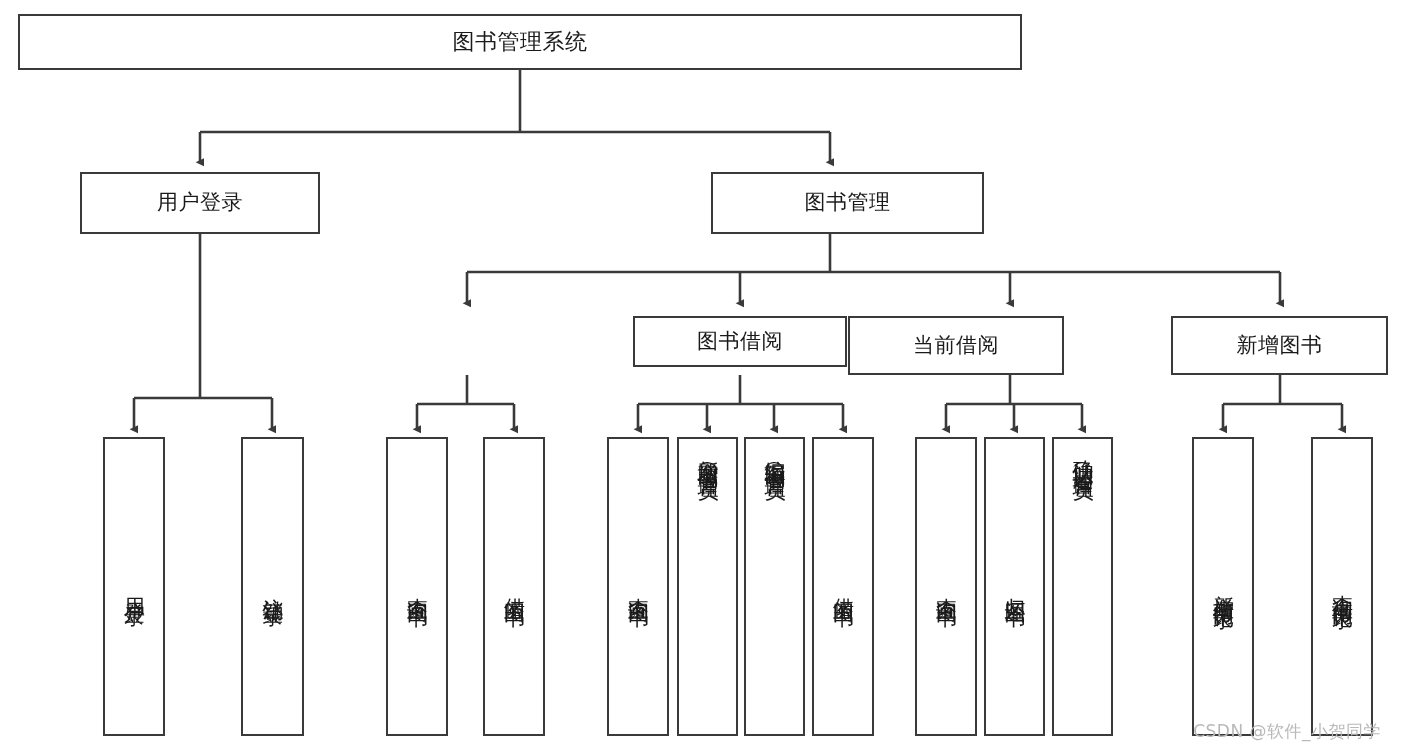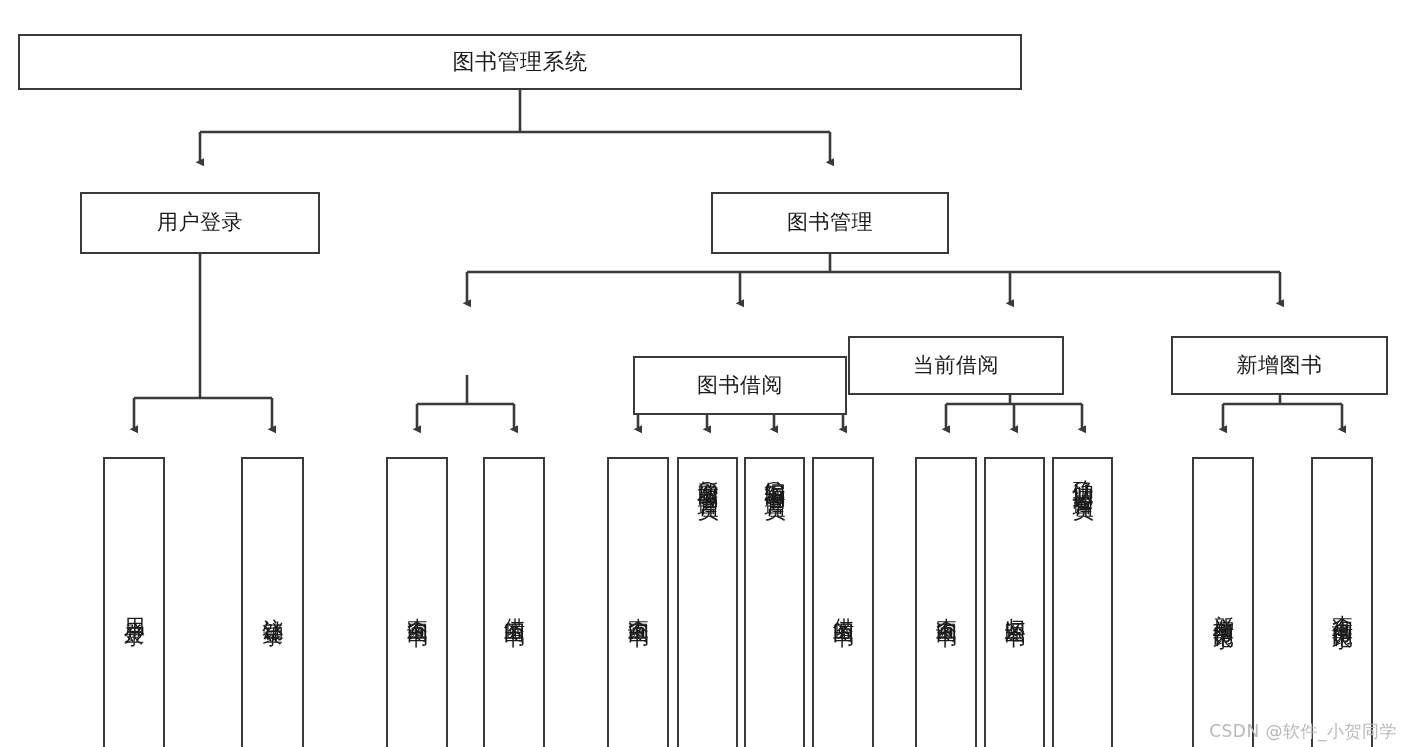--- a/index.html
+++ b/index.html
@@ -29,21 +29,20 @@
   }
   .node {
     position: absolute;
     box-sizing: border-box;
     background: #ffffff;
     border: 2px solid #3a3a3a;
     display: flex;
     align-items: center;
     justify-content: center;
     overflow: hidden;
-    margin-top: 20px;
   }
   .node-label {
     color: #1a1a1a;
     text-align: center;
     line-height: 1.12;
     white-space: pre-line;
   }
   .node.horizontal .node-label {
     font-size: 21px;
     letter-spacing: 0.5px;
@@ -63,21 +62,21 @@
     line-height: 1.0;
     letter-spacing: 3px;
     white-space: nowrap;
   }
   .node.vertical.centered {
     align-items: center;
     padding-top: 0;
   }
   #watermark {
     position: absolute;
-    right: 8px;
+    right: 24px;
     bottom: 4px;
     font-size: 17px;
     color: #b9b9b9;
     letter-spacing: 0.5px;
     white-space: nowrap;
     font-family: "DejaVu Sans", "Liberation Sans", sans-serif;
   }
 </style>
 </head>
 <body>
@@ -134,25 +133,25 @@
     </g>
   </svg>
 
   <div class="node root horizontal" style="left:18px; top:14px; width:1004px; height:56px;">
     <span class="node-label">图书管理系统</span>
   </div>
 
   <div class="node horizontal" style="left:80px; top:172px; width:240px; height:62px;">
     <span class="node-label">用户登录</span>
   </div>
-  <div class="node horizontal" style="left:711px; top:172px; width:238px; height:62px;align-items:center;">
+  <div class="node horizontal" style="left:711px; top:172px; width:273px; height:62px;align-items:center;">
     <span class="node-label">图书管理</span>
   </div>
 
-  <div class="node horizontal" style="left:633px; top:336px; width:214px; height:59px;">
+  <div class="node horizontal" style="left:633px; top:316px; width:214px; height:51px;">
     <span class="node-label">图书借阅</span>
   </div>
   <div class="node horizontal" style="left:848px; top:316px; width:216px; height:59px;">
     <span class="node-label">当前借阅</span>
   </div>
   <div class="node horizontal" style="left:1171px; top:316px; width:217px; height:59px;">
     <span class="node-label">新增图书</span>
   </div>
 
   <div class="node vertical centered" style="left:103px; top:437px; width:62px; height:299px;">

